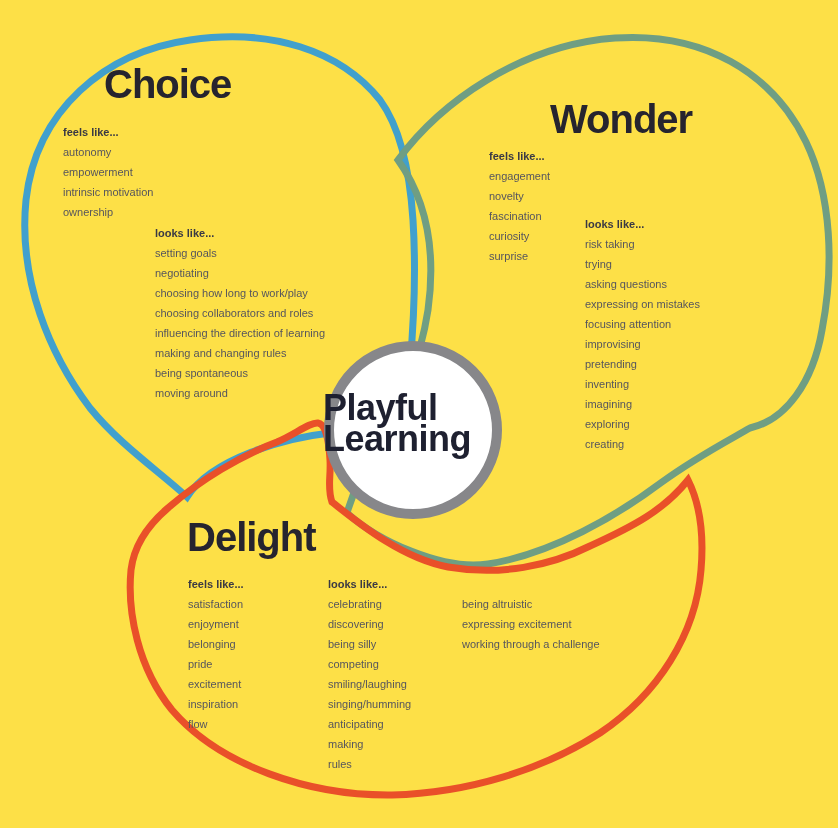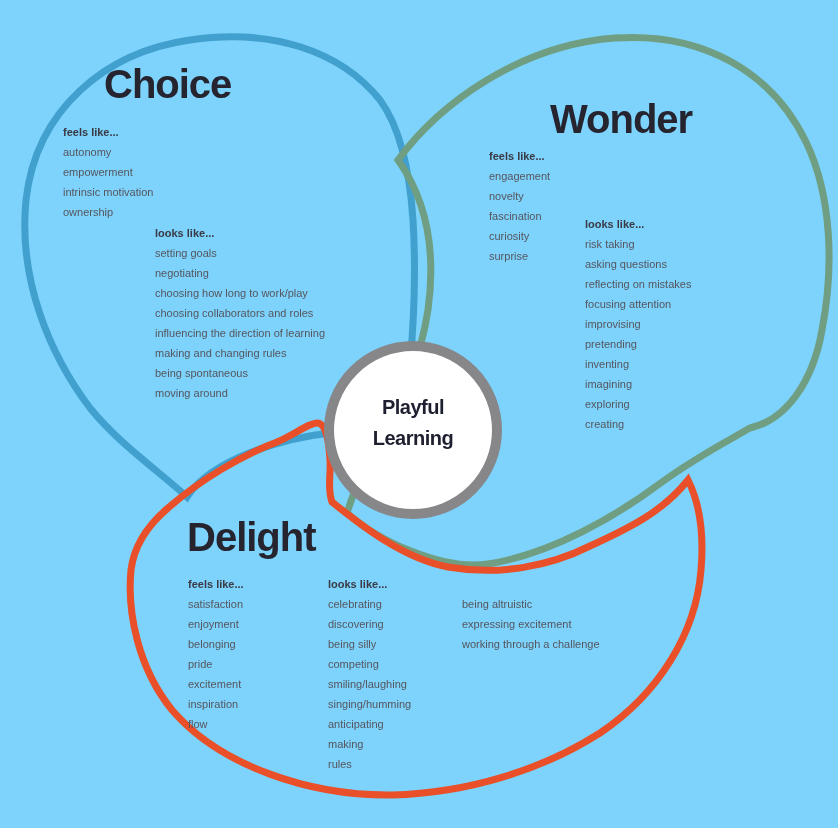--- a/index.html
+++ b/index.html
@@ -1,28 +1,28 @@
 <!DOCTYPE html>
 <html><head>
 <meta charset="utf-8">
 <style>
   html,body { margin:0; padding:0; background:#ffffff; }
   #canvas {
-    position:relative; width:838px; height:828px; background:#7dd3fc;
+    position:relative; width:838px; height:828px; background:#fde047;
     font-family:"Liberation Sans","DejaVu Sans",sans-serif; overflow:hidden;
   }
   #shapes { position:absolute; left:0; top:0; width:838px; height:828px; }
 
   .title {
     position:absolute; font-weight:bold; font-size:40px; line-height:1;
     letter-spacing:-1px; color:#26242f; white-space:nowrap;
   }
   .center-label {
-    position:absolute; left:323px; top:392px; width:180px; text-align:center;
-    font-weight:bold; font-size:20px; line-height:31px; color:#1e2030;
+    position:absolute; left:323px; top:392px; width:180px; text-align:left;
+    font-weight:bold; font-size:36px; line-height:31px; color:#1e2030;
     letter-spacing:-0.5px;
   }
   .block {
     position:absolute; font-size:11px; line-height:20px; color:#56555d;
     white-space:nowrap;
   }
   .block .hd { font-weight:bold; color:#3a3944; }
 </style>
 </head>
 <body>
@@ -106,22 +106,23 @@
         <div class="li">novelty</div>
         <div class="li">fascination</div>
         <div class="li">curiosity</div>
         <div class="li">surprise</div>
       </div>
   </div>
   <div class="block" style="left:585px; top:214px;">
     <div class="hd">looks like...</div>
     <div>
         <div class="li">risk taking</div>
+        <div class="li">trying</div>
         <div class="li">asking questions</div>
-        <div class="li">reflecting on mistakes</div>
+        <div class="li">expressing on mistakes</div>
         <div class="li">focusing attention</div>
         <div class="li">improvising</div>
         <div class="li">pretending</div>
         <div class="li">inventing</div>
         <div class="li">imagining</div>
         <div class="li">exploring</div>
         <div class="li">creating</div>
       </div>
   </div>
 

